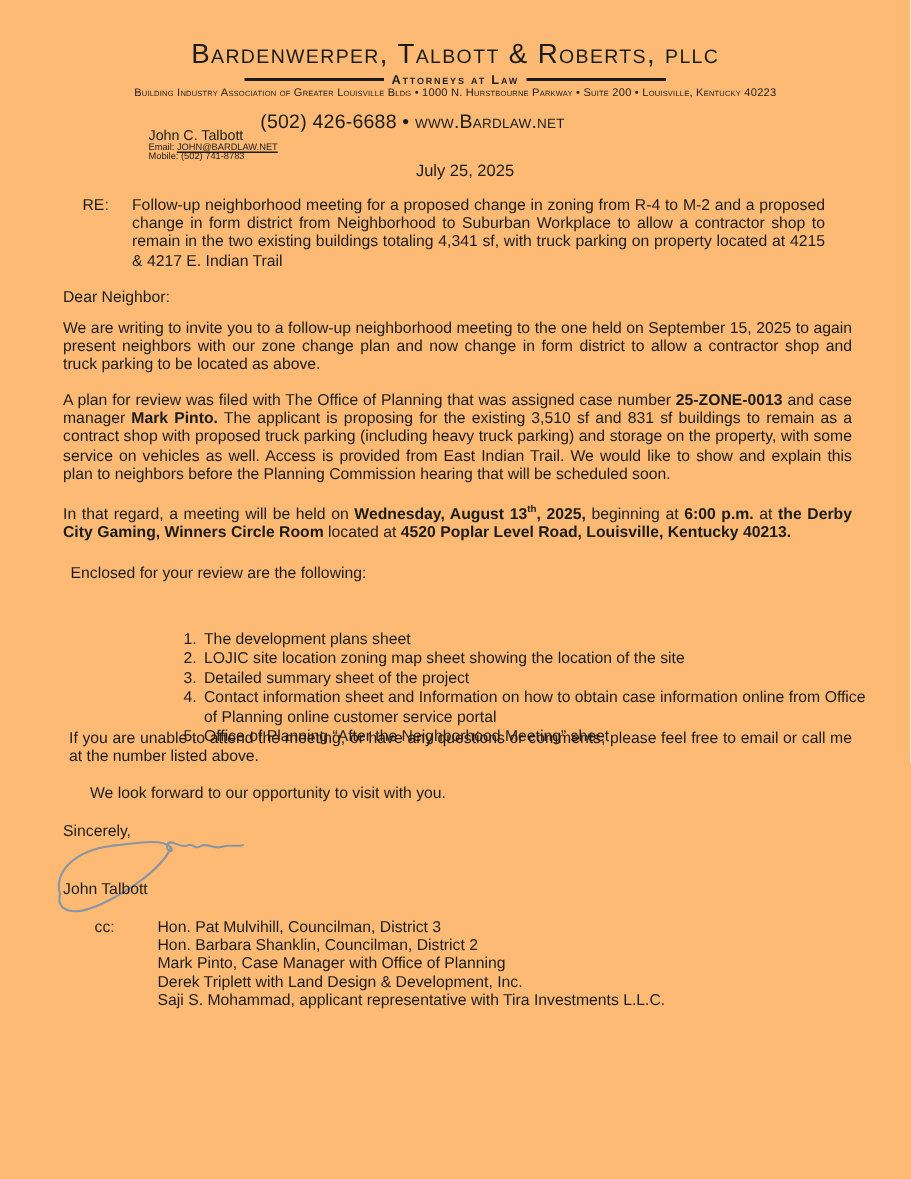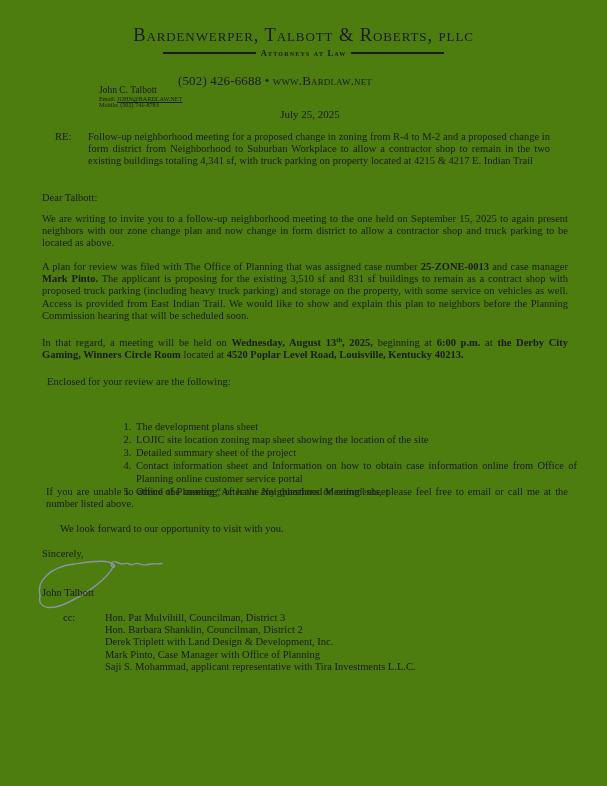--- a/index.html
+++ b/index.html
@@ -1,20 +1,20 @@
 <!DOCTYPE html>
 <html><head>
 <meta charset="utf-8">
 <style>
   html,body{margin:0;padding:0;background:#ffffff;}
   .page{
     position:relative;
     width:607px;height:786px;
-    background:#4d7c0f;
-    font-family:Liberation Serif, serif;
+    background:#fdba74;
+    font-family:Liberation Sans, sans-serif;
     color:#1b1b1b;
     overflow:hidden;
   }
   .abs{position:absolute;}
   
   .firm-name{
     top:25px;left:0;width:607px;
     text-align:center;
     font-variant:small-caps;
     font-size:18.5px;
@@ -92,34 +92,35 @@
 <div class="page">
 
   <div class="abs firm-name">Bardenwerper, Talbott &amp; Roberts, pllc</div>
 
   <div class="abs tagline-row">
     <div class="tagline-rule"></div>
     <div class="tagline-text">Attorneys at Law</div>
     <div class="tagline-rule"></div>
   </div>
 
+  <div class="abs lh-address">Building Industry Association of Greater Louisville Bldg • 1000 N. Hurstbourne Parkway • Suite 200 • Louisville, Kentucky 40223</div>
   <div class="abs lh-phone">(502) 426-6688 • www.Bardlaw.net</div>
 
   <div class="abs contact">
     <div class="contact-name">John C. Talbott</div>
     <div class="contact-line"><span>Email: </span><a href="#" class="email-link">JOHN@BARDLAW.NET</a></div>
     <div class="contact-line"><span>Mobile: </span><span>(502) 741-8783</span></div>
   </div>
 
   <div class="abs date">July 25, 2025</div>
 
   <div class="abs body-text re-label">RE:</div>
   <div class="abs body-text just re-text">Follow-up neighborhood meeting for a proposed change in zoning from R-4 to M-2 and a proposed change in form district from Neighborhood to Suburban Workplace to allow a contractor shop to remain in the two existing buildings totaling 4,341 sf, with truck parking on property located at 4215 &amp; 4217 E. Indian Trail</div>
 
-  <div class="abs body-text salutation">Dear Talbott:</div>
+  <div class="abs body-text salutation">Dear Neighbor:</div>
 
   <div class="abs body-text just p1">We are writing to invite you to a follow-up neighborhood meeting to the one held on September 15, 2025 to again present neighbors with our zone change plan and now change in form district to allow a contractor shop and truck parking to be located as above.</div>
   <div class="abs body-text just p2"><span>A plan for review was filed with The Office of Planning that was assigned case number </span><span class="b">25-ZONE-0013</span><span> and case manager </span><span class="b">Mark Pinto.</span><span> The applicant is proposing for the existing 3,510 sf and 831 sf buildings to remain as a contract shop with proposed truck parking (including heavy truck parking) and storage on the property, with some service on vehicles as well. Access is provided from East Indian Trail. We would like to show and explain this plan to neighbors before the Planning Commission hearing that will be scheduled soon.</span></div>
   <div class="abs body-text just p3"><span>In that regard, a meeting will be held on </span><span class="b">Wednesday, August 13</span><sup class="b">th</sup><span class="b">, 2025,</span><span> beginning at </span><span class="b">6:00 p.m.</span><span> at </span><span class="b">the Derby City Gaming, Winners Circle Room</span><span> located at </span><span class="b">4520 Poplar Level Road, Louisville, Kentucky 40213.</span></div>
 
   <div class="abs body-text enclosed-intro">Enclosed for your review are the following:</div>
 
   <ol class="abs enc-list">
       <li class="enc-item">The development plans sheet</li>
       <li class="enc-item">LOJIC site location zoning map sheet showing the location of the site</li>
@@ -137,18 +138,18 @@
     <path d="M4,42 C0,27 14,13 38,10 C57,7.5 73,5 78,11 C80.5,14.5 74.5,14 75.5,9.5 C76.8,4 85,12.5 89.5,9.5 C92.5,7.5 93.5,13 98,10 C102,7.5 106,12.5 112,10.5 C116.5,9 120,10.5 126,9.5" fill="none" stroke="#8b94a3" stroke-width="1.4" stroke-linecap="round"></path>
     <path d="M78,11 C72,25 50,40 31,49 C12,57.5 1.5,53 4,42" fill="none" stroke="#8b94a3" stroke-width="1.4" stroke-linecap="round"></path>
   </svg>
 
   <div class="abs body-text signer-name">John Talbott</div>
 
   <div class="abs body-text cc-label">cc:</div>
   <div class="abs cc-entries">
       <div class="cc-entry">Hon. Pat Mulvihill, Councilman, District 3</div>
       <div class="cc-entry">Hon. Barbara Shanklin, Councilman, District 2</div>
+      <div class="cc-entry">Mark Pinto, Case Manager with Office of Planning</div>
       <div class="cc-entry">Derek Triplett with Land Design &amp; Development, Inc.</div>
-      <div class="cc-entry">Mark Pinto, Case Manager with Office of Planning</div>
       <div class="cc-entry">Saji S. Mohammad, applicant representative with Tira Investments L.L.C.</div>
     </div>
 
 </div>
 
 </body></html>

